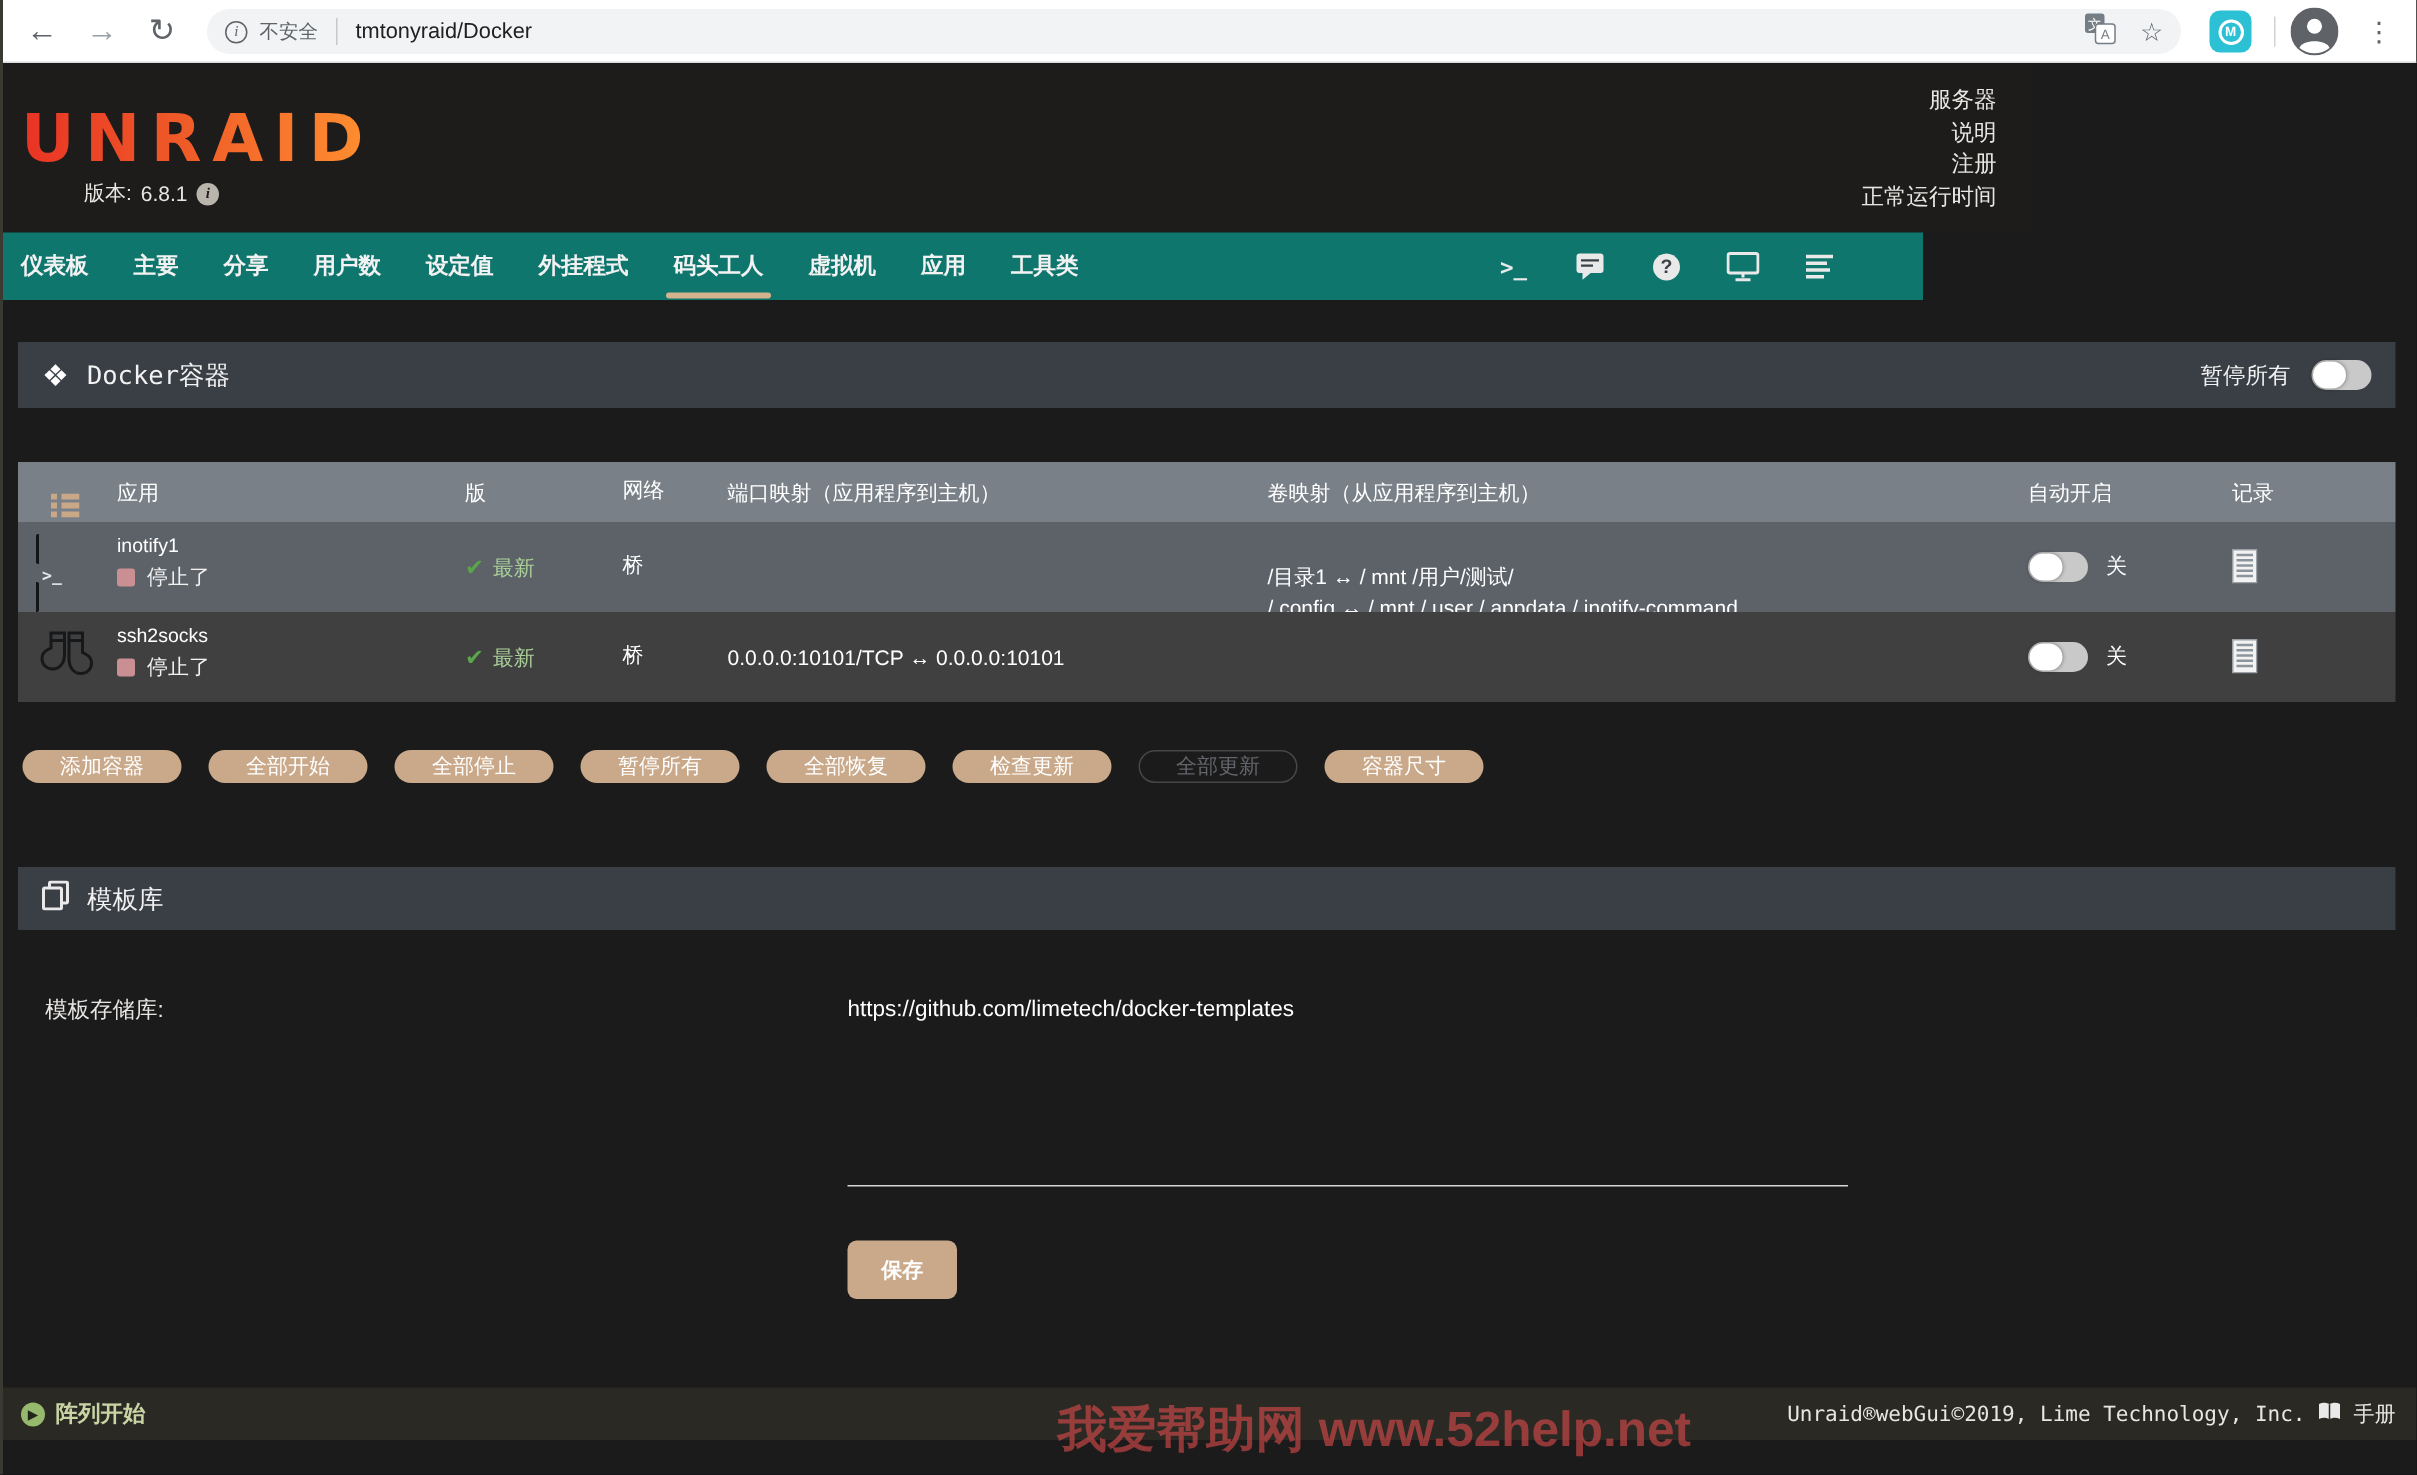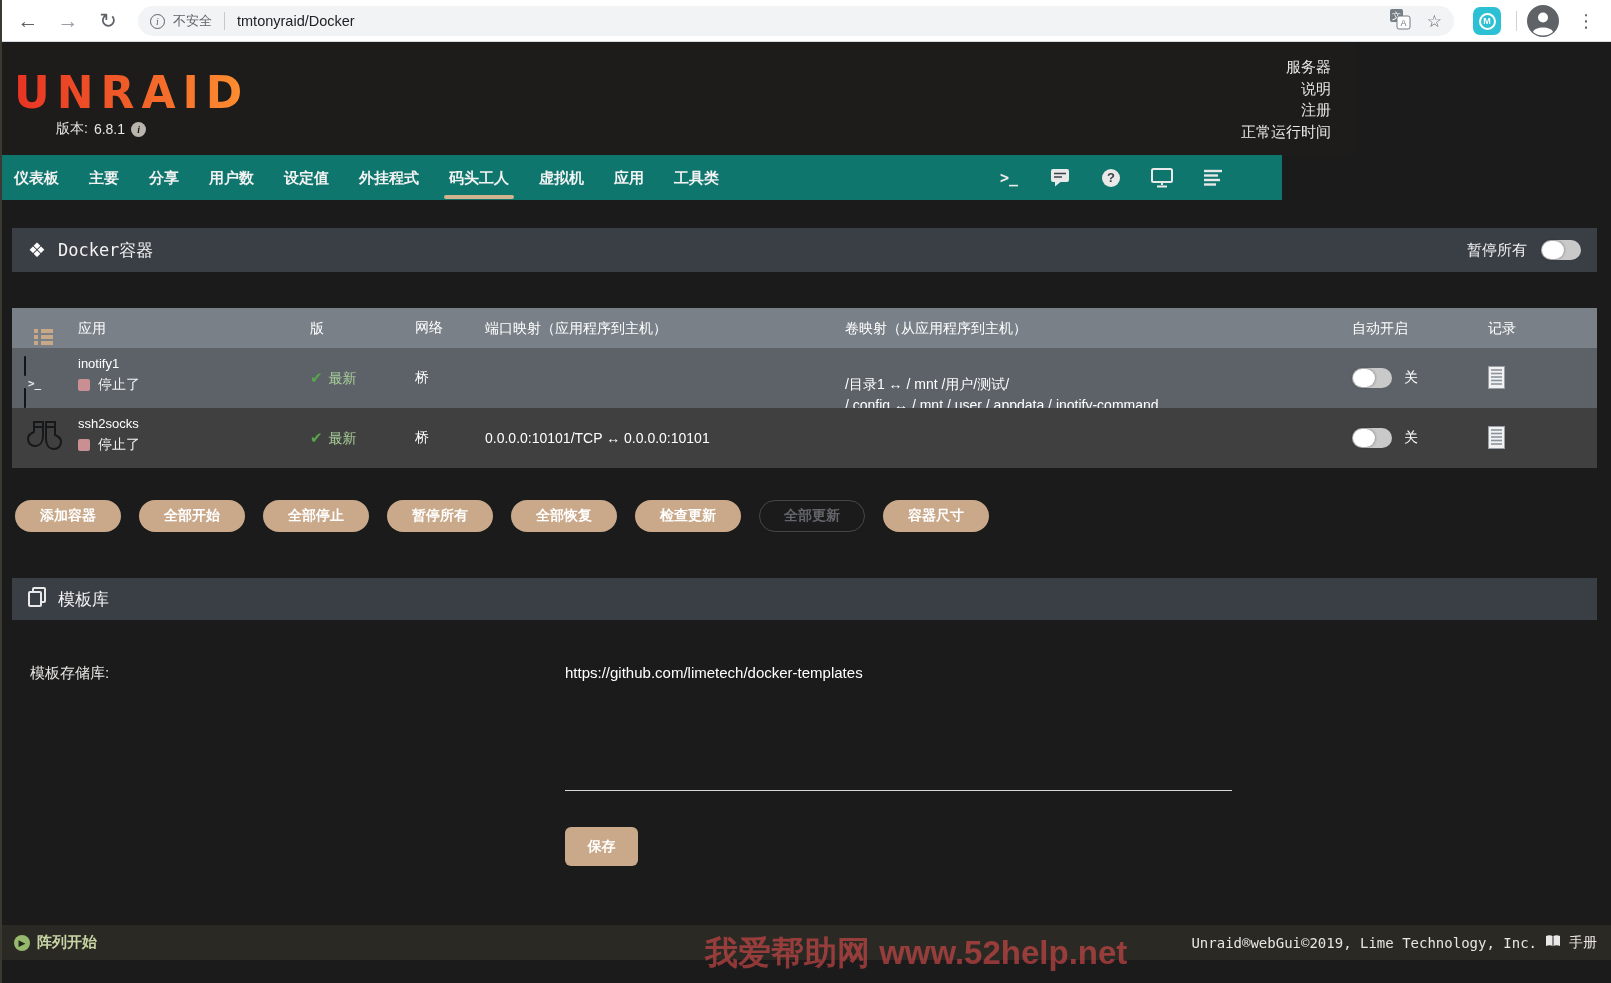--- a/index.html
+++ b/index.html
@@ -79,21 +79,21 @@
   .state-dot { width:12px; height:12px; background:#c98f93; border-radius:2px; }
   .state-txt { font-size:14px; color:#f2f2f2; }
   .check { color:#5aa64b; font-size:15px; margin-right:6px; }
   .upd-txt { color:#a9cf99; }
   .vol-lines { position:absolute; left:833px; top:9px; line-height:21px;margin-top:17px; }
   .auto-wrap { position:absolute; left:1340px; top:20px; display:flex; align-items:center; gap:12px; line-height:normal; }
   .log-btn { position:absolute; left:1476px; top:18px; background:none; border:none; cursor:pointer; padding:0; }
 
   
   .actions { position:absolute; top:500px; left:15px; display:flex; gap:18px; }
-  .btn { min-width:106px; height:32px; border:none; border-radius:16px; background:#c9a98a; color:#fff; font-size:14px; font-weight:bold; font-family:"Liberation Sans", sans-serif; cursor:pointer; padding:0 14px; }
+  .btn { min-width:106px; height:22px; border:none; border-radius:16px; background:#c9a98a; color:#fff; font-size:14px; font-weight:normal; font-family:"Liberation Sans", sans-serif; cursor:pointer; padding:0 14px; }
   .btn.disabled { background:transparent; border:1px solid #46464a; color:#63656a; cursor:default; }
 
   
   .repo-row { position:absolute; top:664px; left:0; width:1611px; }
   .repo-label { position:absolute; left:30px; font-size:15px; color:#e8e6e3; }
   .repo-value { position:absolute; left:565px; font-size:15px; color:#fff; }
   .input-underline { position:absolute; top:790px; left:565px; width:667px; height:0; border-bottom:1px solid #d8d8d8; }
   .save-btn { position:absolute; top:827px; left:565px; width:73px; height:39px; border:none; border-radius:6px; background:#c9a98a; color:#fff; font-size:14px; font-weight:bold; cursor:pointer; }
 
   

